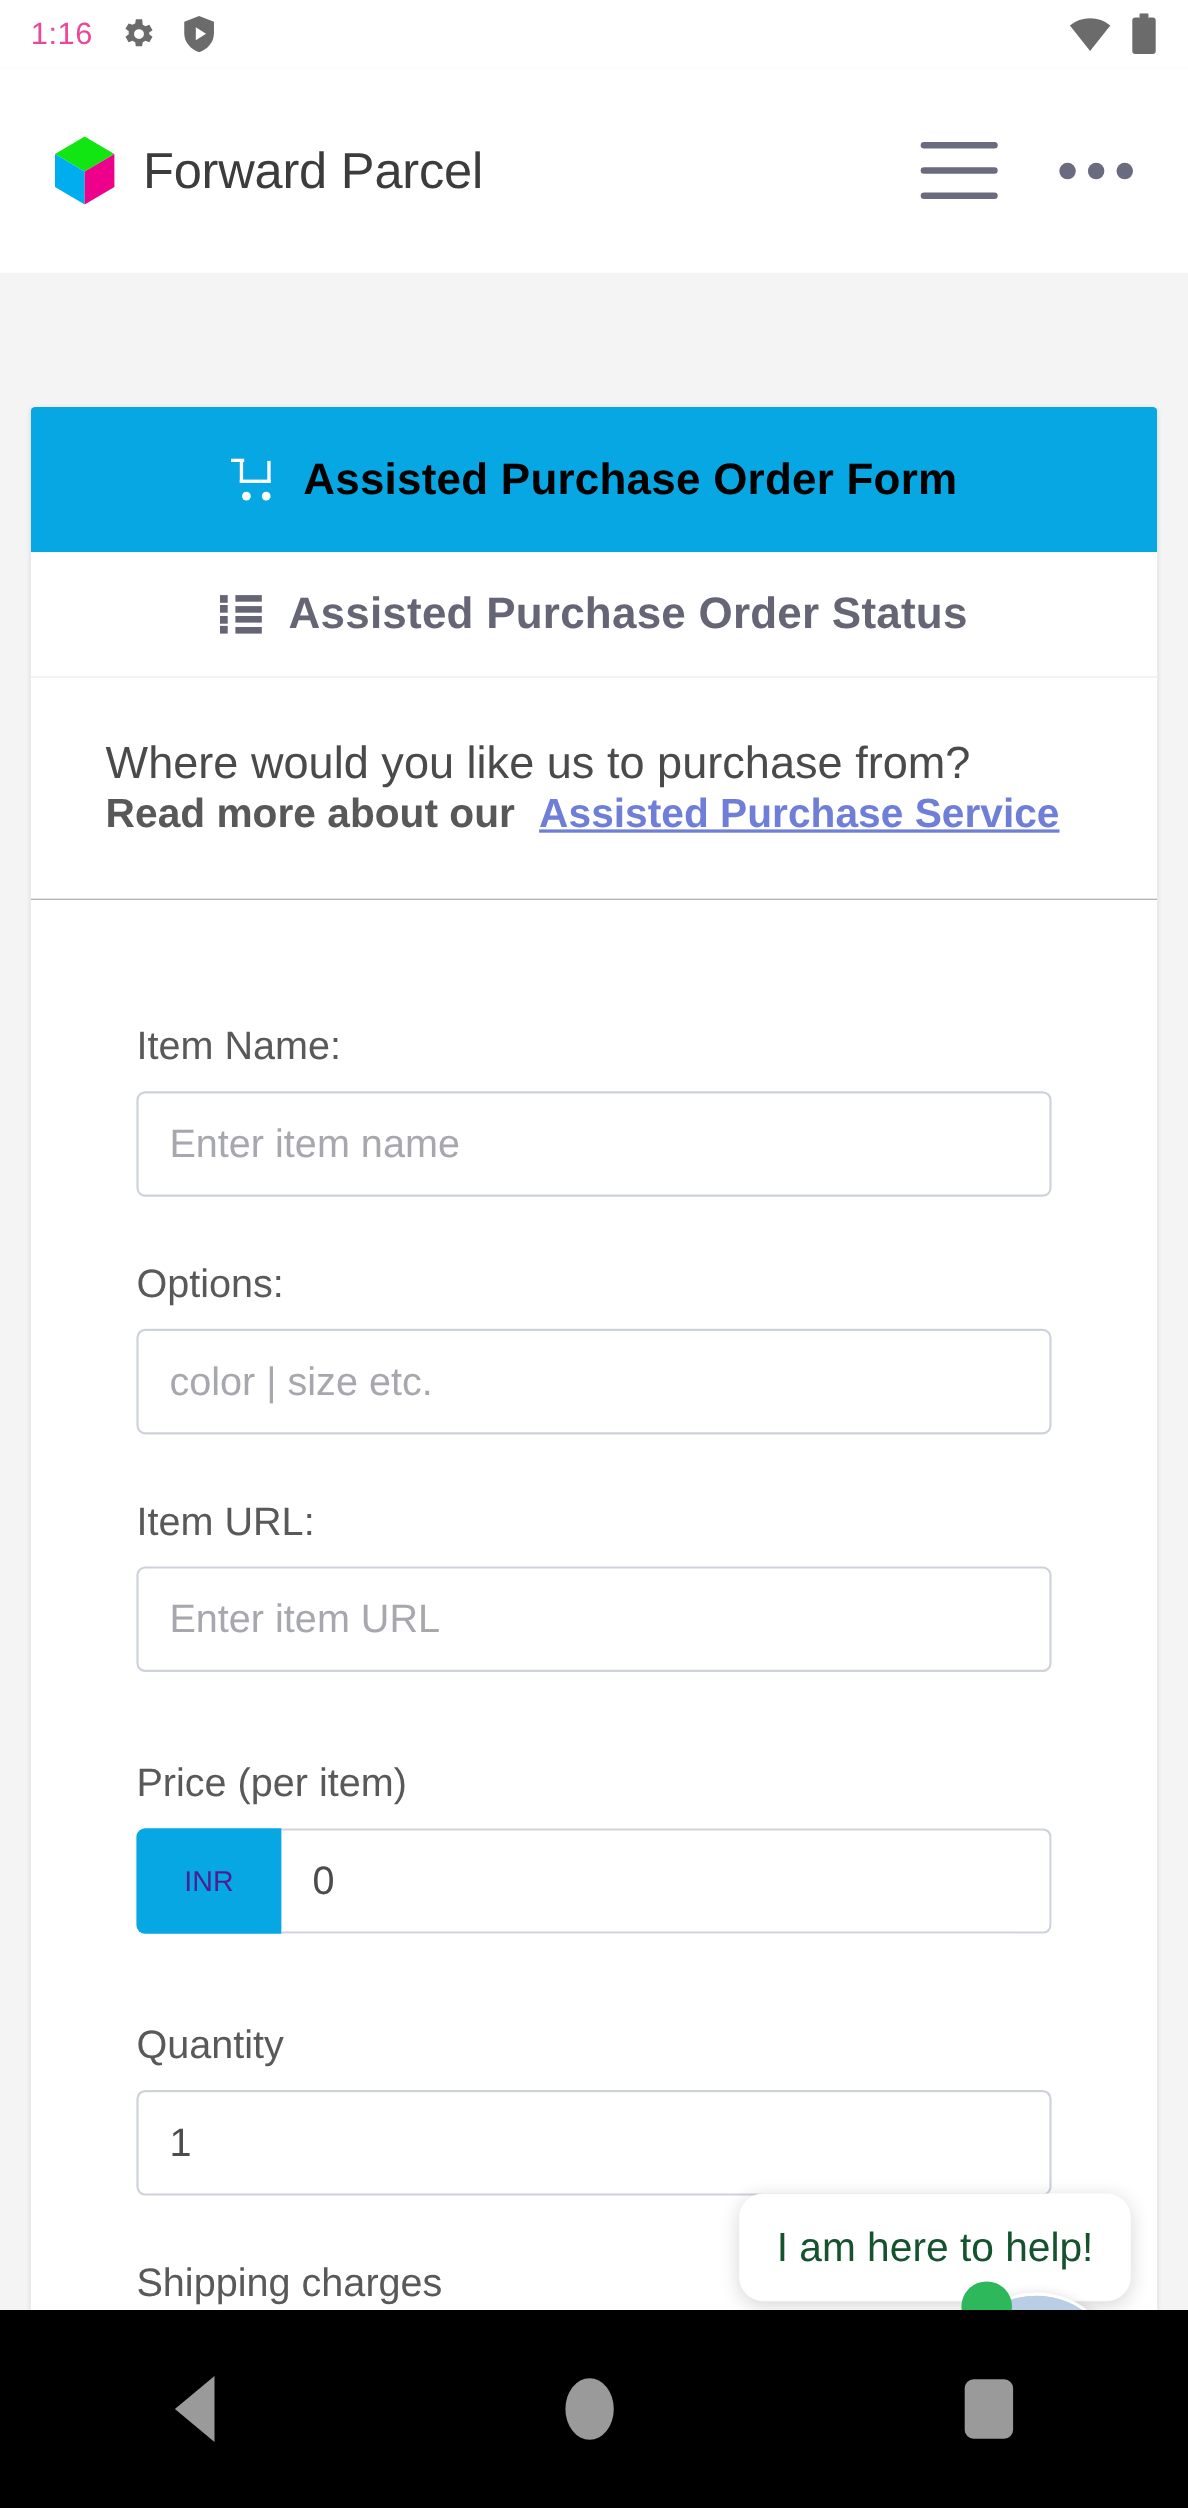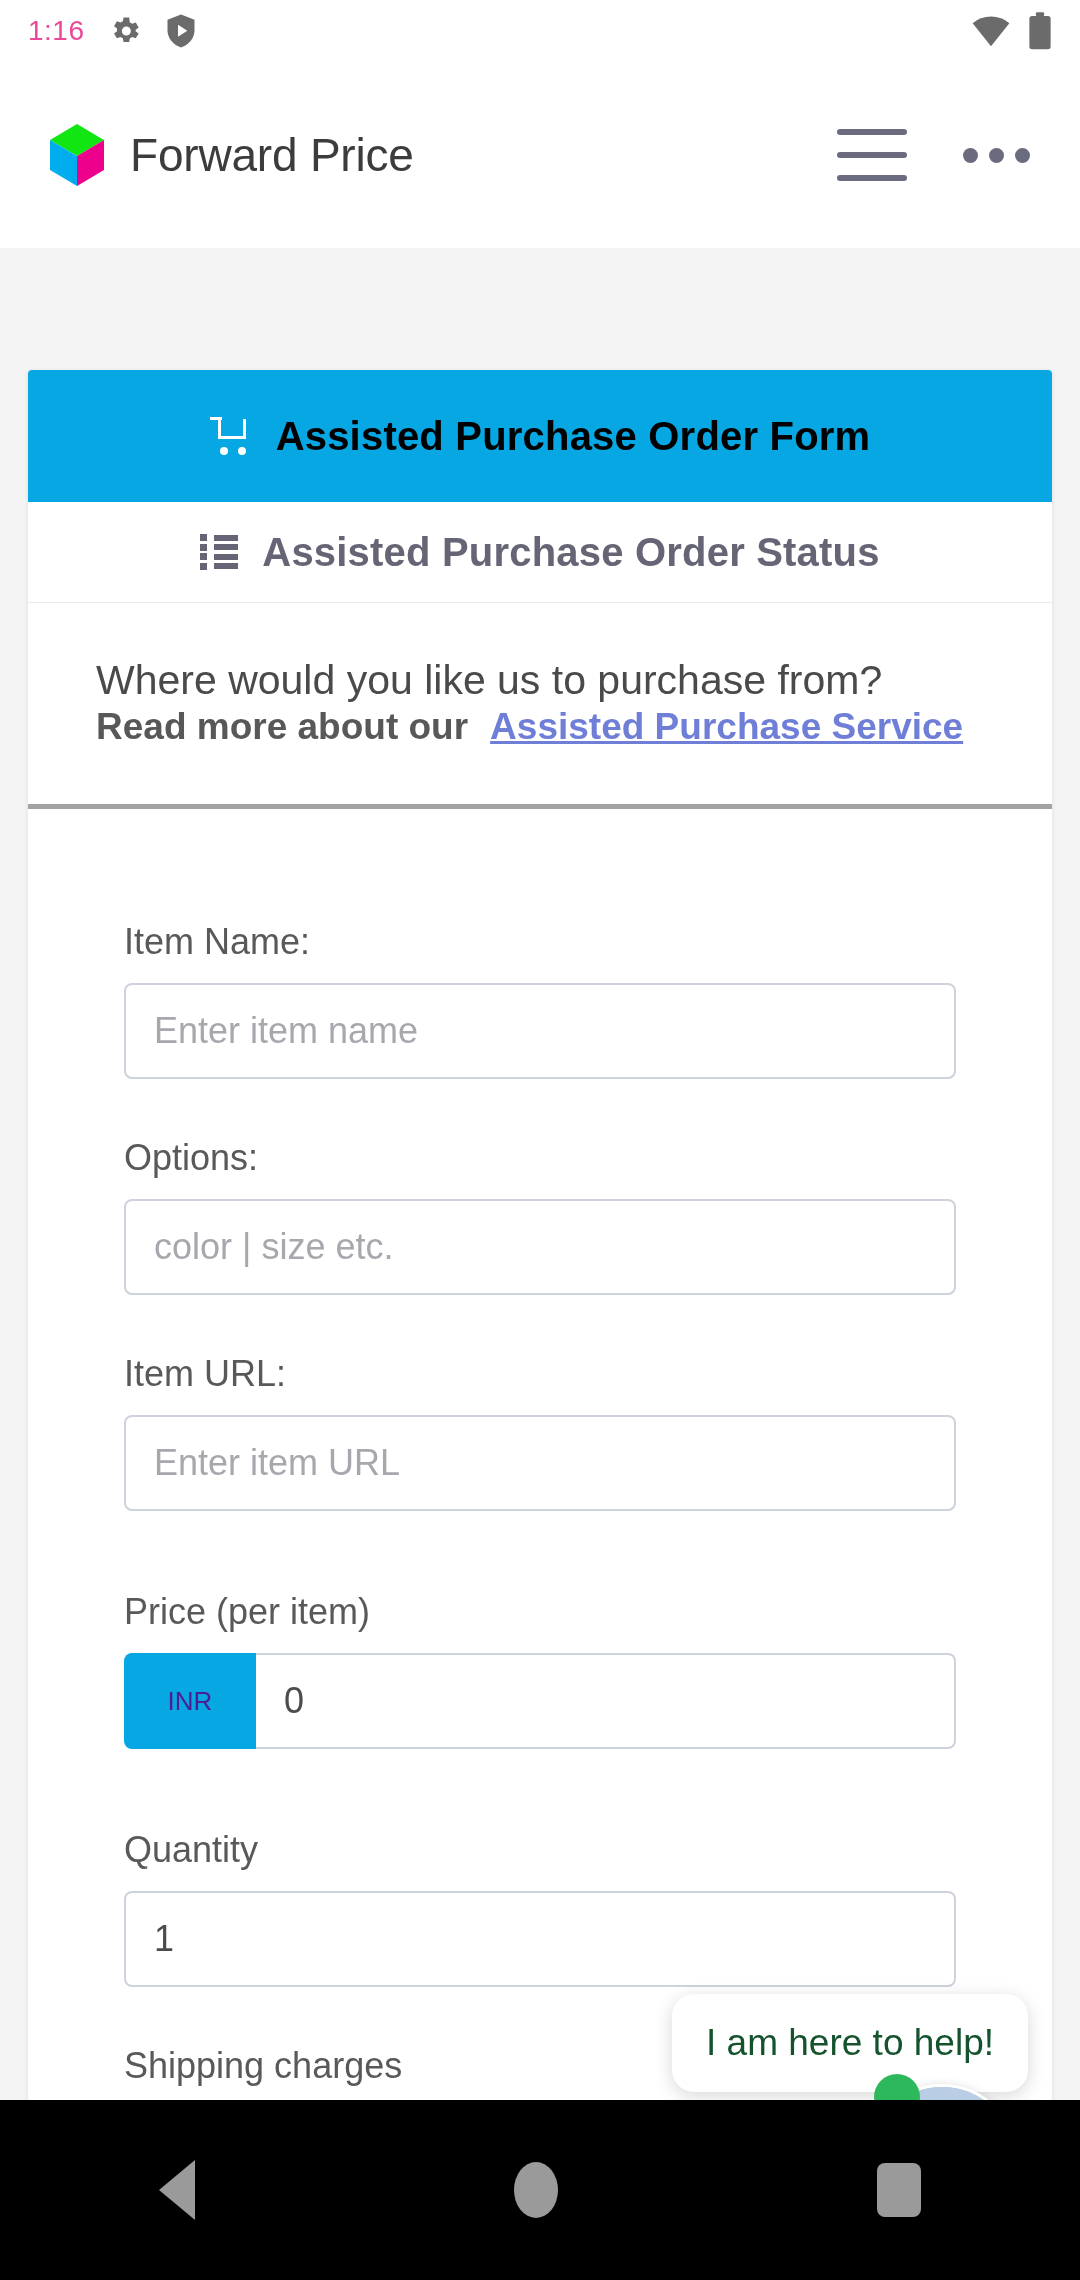--- a/index.html
+++ b/index.html
@@ -46,37 +46,37 @@
   }
 
   
   .tab {
     display:flex; align-items:center; justify-content:center;
     gap:24px; height:132px; cursor:pointer;
   }
   .tab.active { background:#06a7e2; }
   .tab.active .tab-label { color:#000000; }
   .tab-label { font-size:40px; font-weight:bold; color:#656575; letter-spacing:0.2px; }
-  .tab.inactive { background:#ffffff; height:101px; border-bottom:1px solid #e9e9ee; }
+  .tab.inactive { background:#ffffff; height:114px; border-bottom:1px solid #e9e9ee; }
 
   
   .cart-ic { width:42px; height:38px; position:relative; }
   .cart-ic .body { position:absolute; left:8px; top:2px; width:28px; height:20px; border:3px solid #fff; border-top:none; }
   .cart-ic .handle { position:absolute; left:0; top:0; width:12px; height:3px; background:#fff; }
   .cart-ic .w1, .cart-ic .w2 { position:absolute; bottom:0; width:8px; height:8px; border-radius:50%; background:#fff; }
   .cart-ic .w1 { left:10px; } .cart-ic .w2 { left:28px; }
 
   
   .list-ic { width:38px; height:36px; display:flex; flex-direction:column; justify-content:space-between; }
   .list-ic span { display:flex; align-items:center; gap:7px; }
   .list-ic span i { display:block; width:7px; height:7px; background:#656575; }
   .list-ic span b { display:block; height:6px; width:24px; background:#656575; }
 
   
-  .intro { padding:52px 68px 56px; border-bottom:5px solid #a3a3a3; }
+  .intro { padding:52px 68px 56px; border-bottom:1px solid #a3a3a3; }
   .intro-title { font-size:41px; color:#4a4a4a; font-weight:400; line-height:1.25; }
   .intro-sub { font-size:37px; color:#585858; font-weight:700; }
   .intro-link { color:#6f7fd8; margin-left:22px; }
 
   
   .form { padding:112px 96px 0; }
   .field { margin-bottom:6px; }
   .flabel { font-size:36px; color:#595959; margin-bottom:20px; }
   .finput {
     width:100%; height:96px; border:2px solid #ced2dd; border-radius:8px;
@@ -156,21 +156,21 @@
     </div>
   </div>
 
   <div class="appbar">
     <div class="brand">
       <svg width="62" height="66" viewBox="0 0 62 66">
         <path fill="#12e612" d="M31 2 58 18 31 34 4 18z"></path>
         <path fill="#00aeef" d="M4 18 31 34v30L4 48z"></path>
         <path fill="#ec008c" d="M58 18 31 34v30l27-16z"></path>
       </svg>
-      <span class="brand-name">Forward Price</span>
+      <span class="brand-name">Forward Parcel</span>
     </div>
     <div class="appbar-actions">
       <div class="hamburger">
         <i></i>
           <i></i>
           <i></i>
       </div>
       <div class="dots">
         <i></i>
           <i></i>

